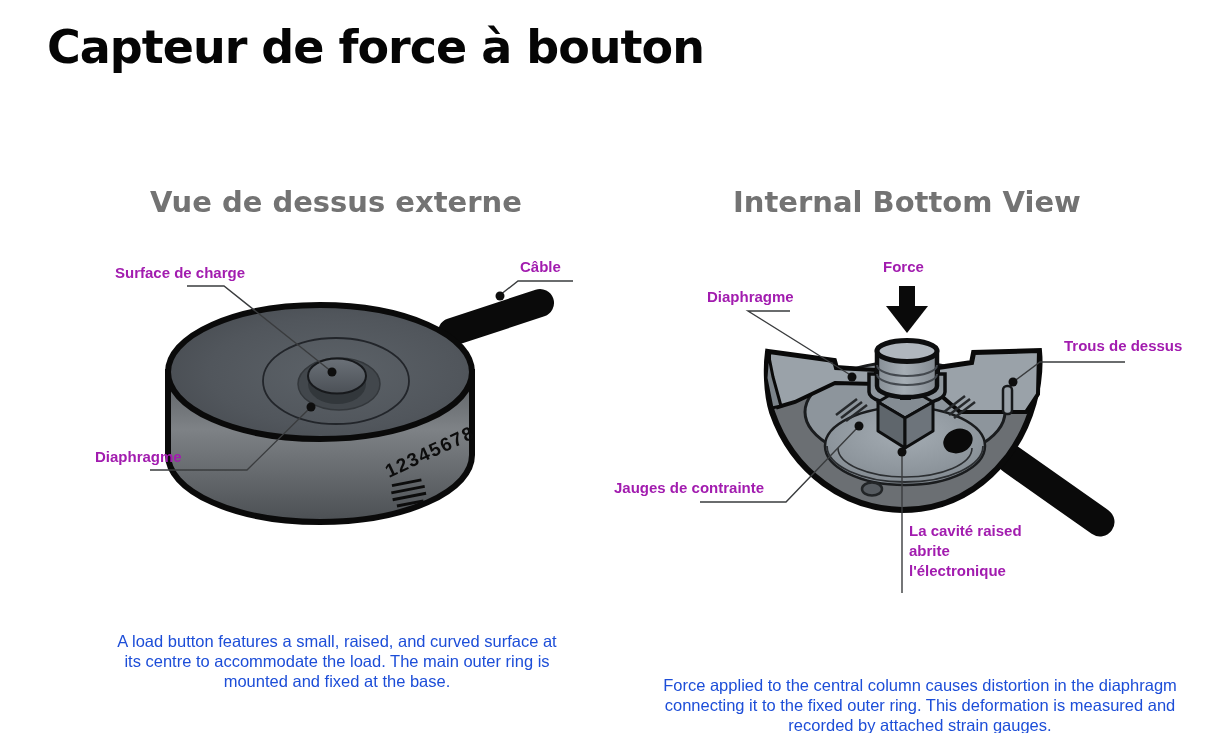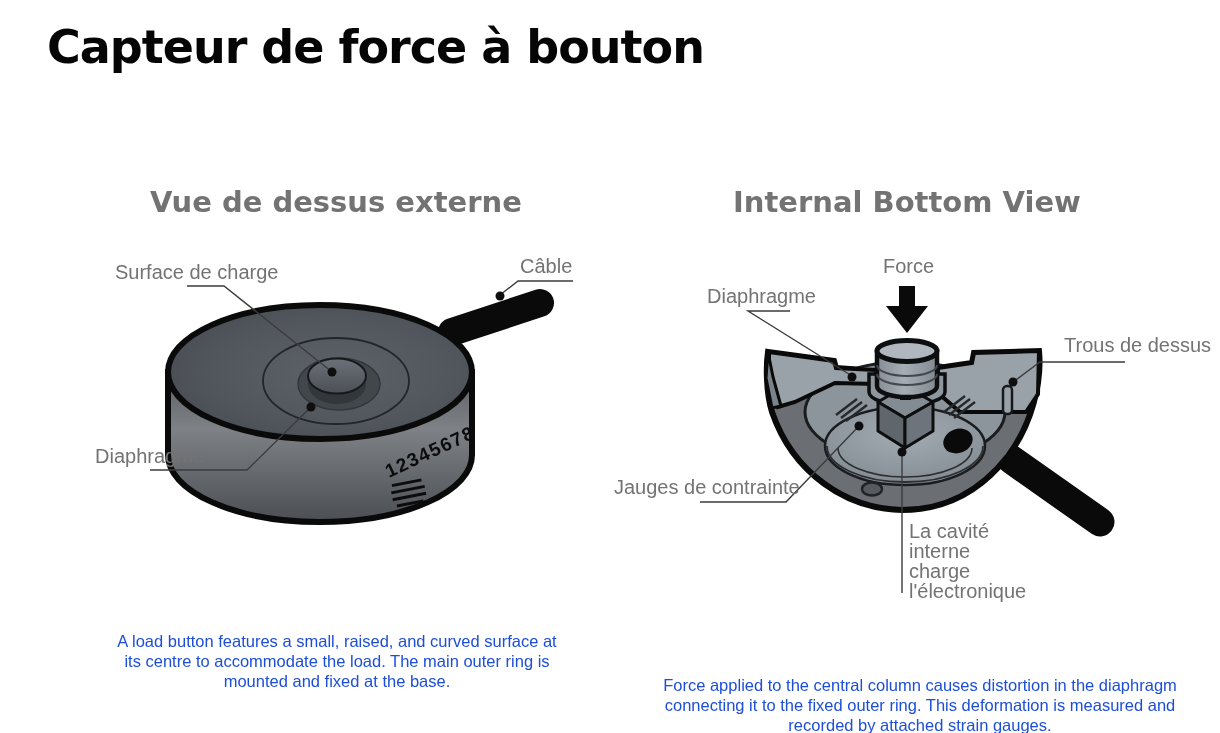--- a/index.html
+++ b/index.html
@@ -12,21 +12,21 @@
     left:10px;top:20px;font-size:46px;font-weight:bold;letter-spacing:-1px;color:#050505;
     font-family:"DejaVu Sans","Liberation Sans",sans-serif;white-space:nowrap;margin-left:37px;
   }
   .section-title{
     top:185px;width:480px;text-align:center;font-size:29px;font-weight:bold;color:#737373;
     font-family:"DejaVu Sans","Liberation Sans",sans-serif;white-space:nowrap;
   }
   #title-external{left:96px;}
   #title-internal{left:667px;}
   .lbl{
-    font-size:20px;color:#737373;white-space:nowrap;line-height:19px;
+    font-size:15px;color:#a21caf;white-space:nowrap;line-height:19px;font-weight:bold;
   }
   #lbl-surface{left:115px;top:263px;}
   #lbl-cable{left:520px;top:257px;}
   #lbl-diaphragme-left{left:95px;top:447px;}
   #lbl-force{left:883px;top:257px;}
   #lbl-diaphragme-right{left:707px;top:287px;}
   #lbl-trous{left:1064px;top:336px;}
   #lbl-jauges{left:614px;top:478px;}
   #lbl-cavite{left:909px;top:521px;width:114px;white-space:normal;line-height:20px;}
   .caption{
@@ -181,18 +181,18 @@
   <div id="title-internal" class="abs section-title">Internal Bottom View</div>
 
   <div id="lbl-surface" class="abs lbl">Surface de charge</div>
   <div id="lbl-cable" class="abs lbl">Câble</div>
   <div id="lbl-diaphragme-left" class="abs lbl">Diaphragme</div>
 
   <div id="lbl-force" class="abs lbl">Force</div>
   <div id="lbl-diaphragme-right" class="abs lbl">Diaphragme</div>
   <div id="lbl-trous" class="abs lbl">Trous de dessus</div>
   <div id="lbl-jauges" class="abs lbl">Jauges de contrainte</div>
-  <div id="lbl-cavite" class="abs lbl">La cavité interne charge l'électronique</div>
+  <div id="lbl-cavite" class="abs lbl">La cavité raised abrite l'électronique</div>
 
   <div id="caption-external" class="abs caption">A load button features a small, raised, and curved surface at its centre to accommodate the load. The main outer ring is mounted and fixed at the base.</div>
   <div id="caption-internal" class="abs caption">Force applied to the central column causes distortion in the diaphragm connecting it to the fixed outer ring. This deformation is measured and recorded by attached strain gauges.</div>
 
 </div>
 
 </body></html>

